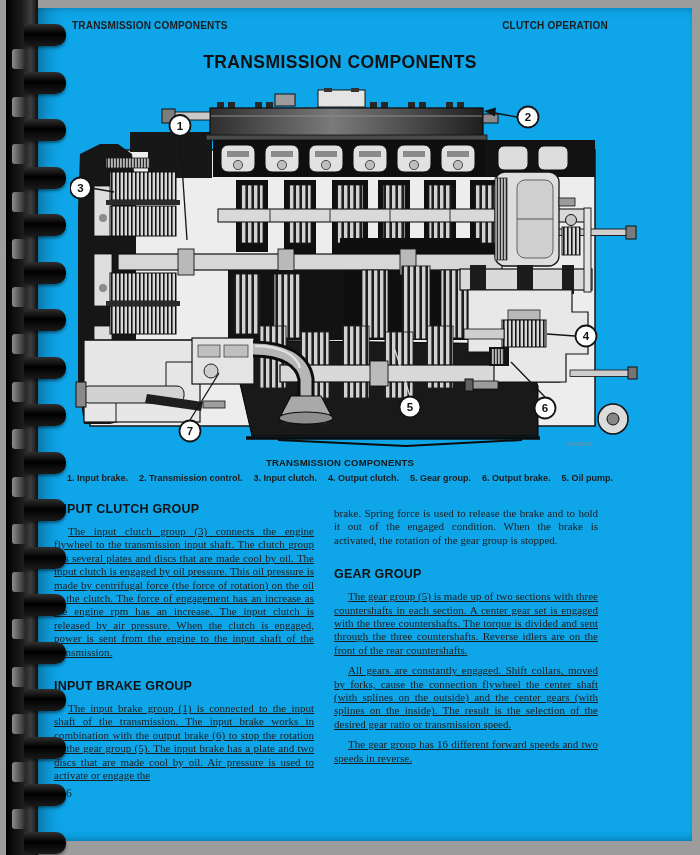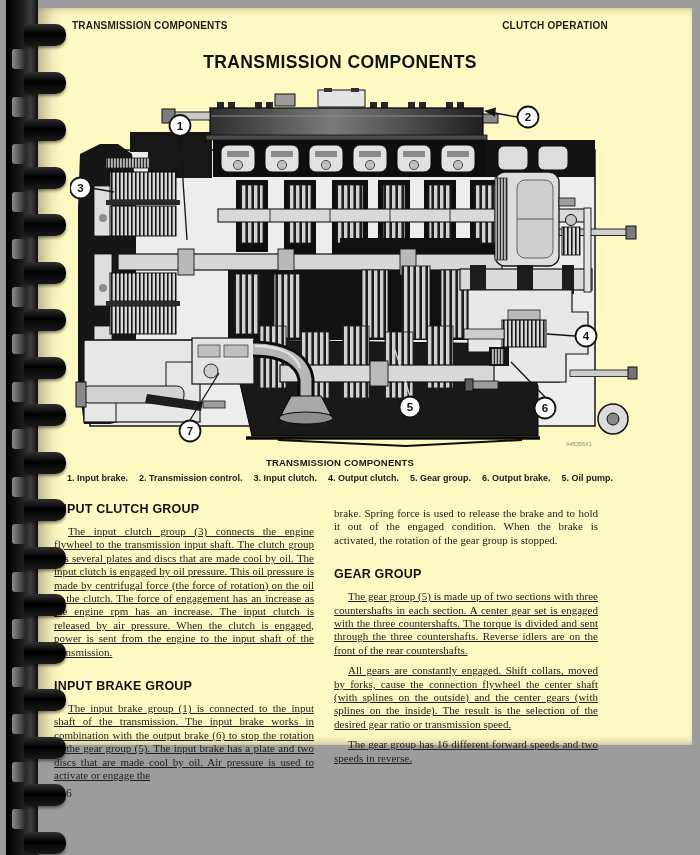--- a/index.html
+++ b/index.html
@@ -2,22 +2,22 @@
 <html><head>
 <meta charset="utf-8">
 <style>
   html,body{margin:0;padding:0;}
   body{
     width:700px;height:855px;position:relative;overflow:hidden;
     background:#9c9c9c;
     font-family:"Liberation Sans",sans-serif;
   }
   .page{
-    position:absolute;left:36px;top:8px;width:656px;height:737px;
-    background:#fef9c3;
+    position:absolute;left:36px;top:8px;width:656px;height:833px;
+    background:#0ea5e9;
     box-shadow:inset 16px 0 20px -10px rgba(0,0,0,.40), inset 0 -5px 8px -5px rgba(0,0,0,.28), inset 0 4px 6px -4px rgba(0,0,0,.18);
   }
   
   .binding{position:absolute;left:0;top:0;width:70px;height:855px;z-index:6;}
   .spine{position:absolute;left:6px;top:0;width:32px;height:855px;
     background:linear-gradient(90deg,#000 0%,#1c1c1c 50%,#3e3e3e 78%,#0e0e0e 100%);}
   .tooth{position:absolute;left:24px;width:42px;height:22px;
     background:linear-gradient(180deg,#303030,#000 45%,#1a1a1a);
     border-radius:4px 10px 10px 4px;box-shadow:0 2px 3px rgba(0,0,0,.45);}
   .glint{position:absolute;left:12px;width:13px;height:20px;border-radius:3px;

